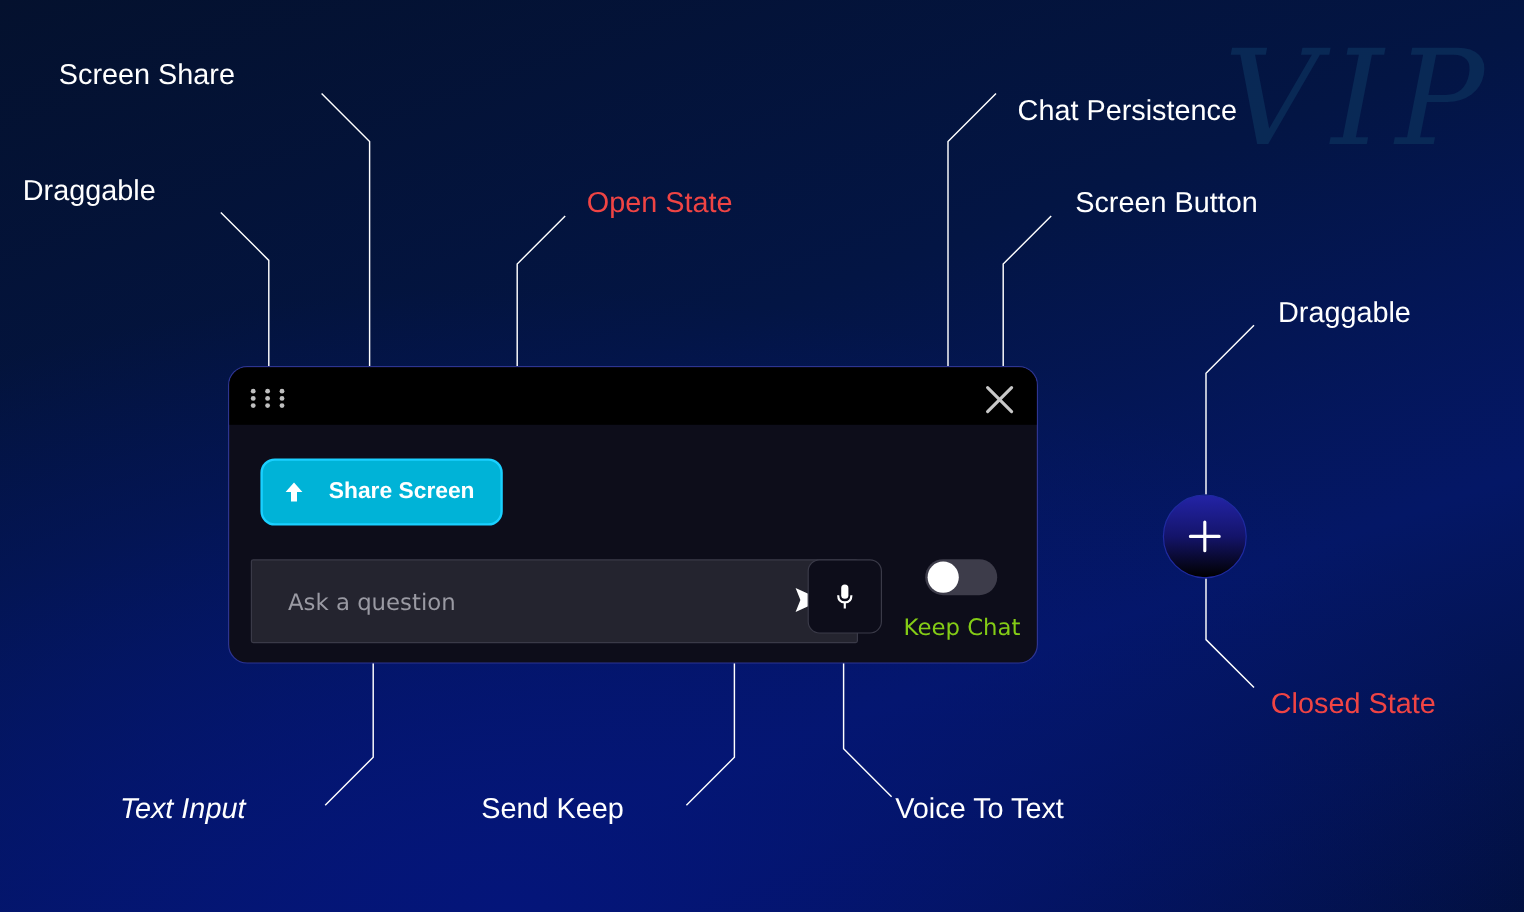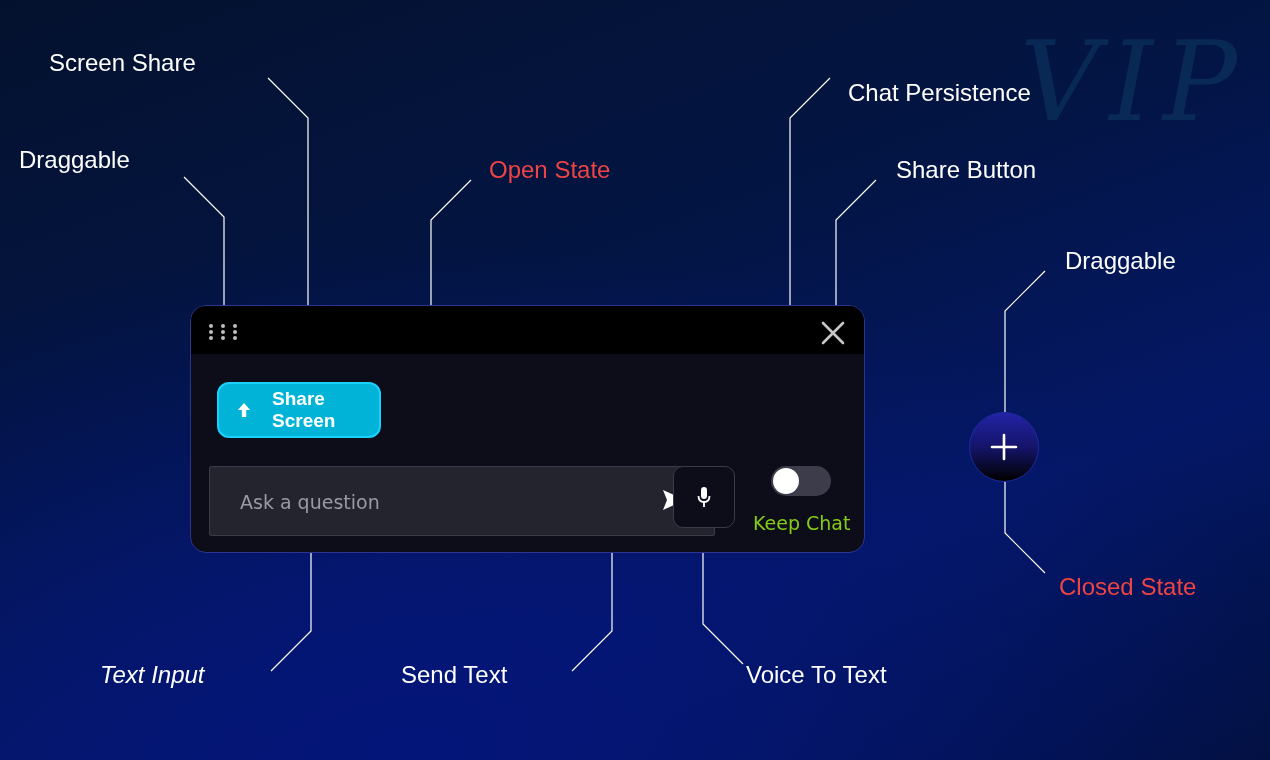--- a/index.html
+++ b/index.html
@@ -31,21 +31,21 @@
     .drag-handle {
       position:absolute; left:18px; top:18px; width:32px; height:18px;
       display:grid; grid-template-columns:repeat(3,4px); grid-template-rows:repeat(3,4px);
       column-gap:8px; row-gap:2px; cursor:grab;
     }
     .drag-handle span { width:4px; height:4px; border-radius:50%; background:#bfbfbf; }
     .close-btn {
       position:absolute; right:18px; top:14px; width:26px; height:26px; cursor:pointer;
     }
     .share-btn {
-      position:absolute; left:26px; top:76px; width:164px; height:56px; box-sizing:border-box;
+      position:absolute; left:26px; top:76px; width:202px; height:56px; box-sizing:border-box;
       background:#00b3d7; border:2px solid #1ad0ff; border-radius:12px;
       display:flex; align-items:center; padding-left:18px; gap:21px; cursor:pointer;
       color:#ffffff; font-size:19px; font-weight:bold;
     }
     .input-wrap {
       position:absolute; left:18px; top:160px; width:506px; height:70px; box-sizing:border-box;
       background:#24242f; border:1.5px solid #3a3a48; border-radius:2px;
     }
     .input-wrap input {
       position:absolute; left:28px; top:0; height:100%; width:330px; background:transparent;
@@ -106,25 +106,25 @@
     <polyline points="572,671 612,631 612,532"></polyline>
 
     <polyline points="743,664 703,624 703,524"></polyline>
   </g>
 </svg>
 
 <div class="callout" style="left:49px;top:51px;">Screen Share</div>
 <div class="callout" style="left:19px;top:148px;">Draggable</div>
 <div class="callout yellow" style="left:489px;top:158px;">Open State</div>
 <div class="callout" style="left:848px;top:56px;margin-top:25px;">Chat Persistence</div>
-<div class="callout" style="left:896px;top:158px;">Share Button</div>
+<div class="callout" style="left:896px;top:158px;">Screen Button</div>
 <div class="callout" style="left:1065px;top:249px;">Draggable</div>
 <div class="callout yellow" style="left:1059px;top:575px;">Closed State</div>
 <div class="callout" style="left:100px;top:663px;font-style:italic;">Text Input</div>
-<div class="callout" style="left:401px;top:663px;">Send Text</div>
+<div class="callout" style="left:401px;top:663px;">Send Keep</div>
 <div class="callout" style="left:746px;top:663px;">Voice To Text</div>
 
 <div class="widget">
   <div class="widget-header">
     <div class="drag-handle">
       <span></span>
         <span></span>
         <span></span>
       <span></span>
         <span></span>

